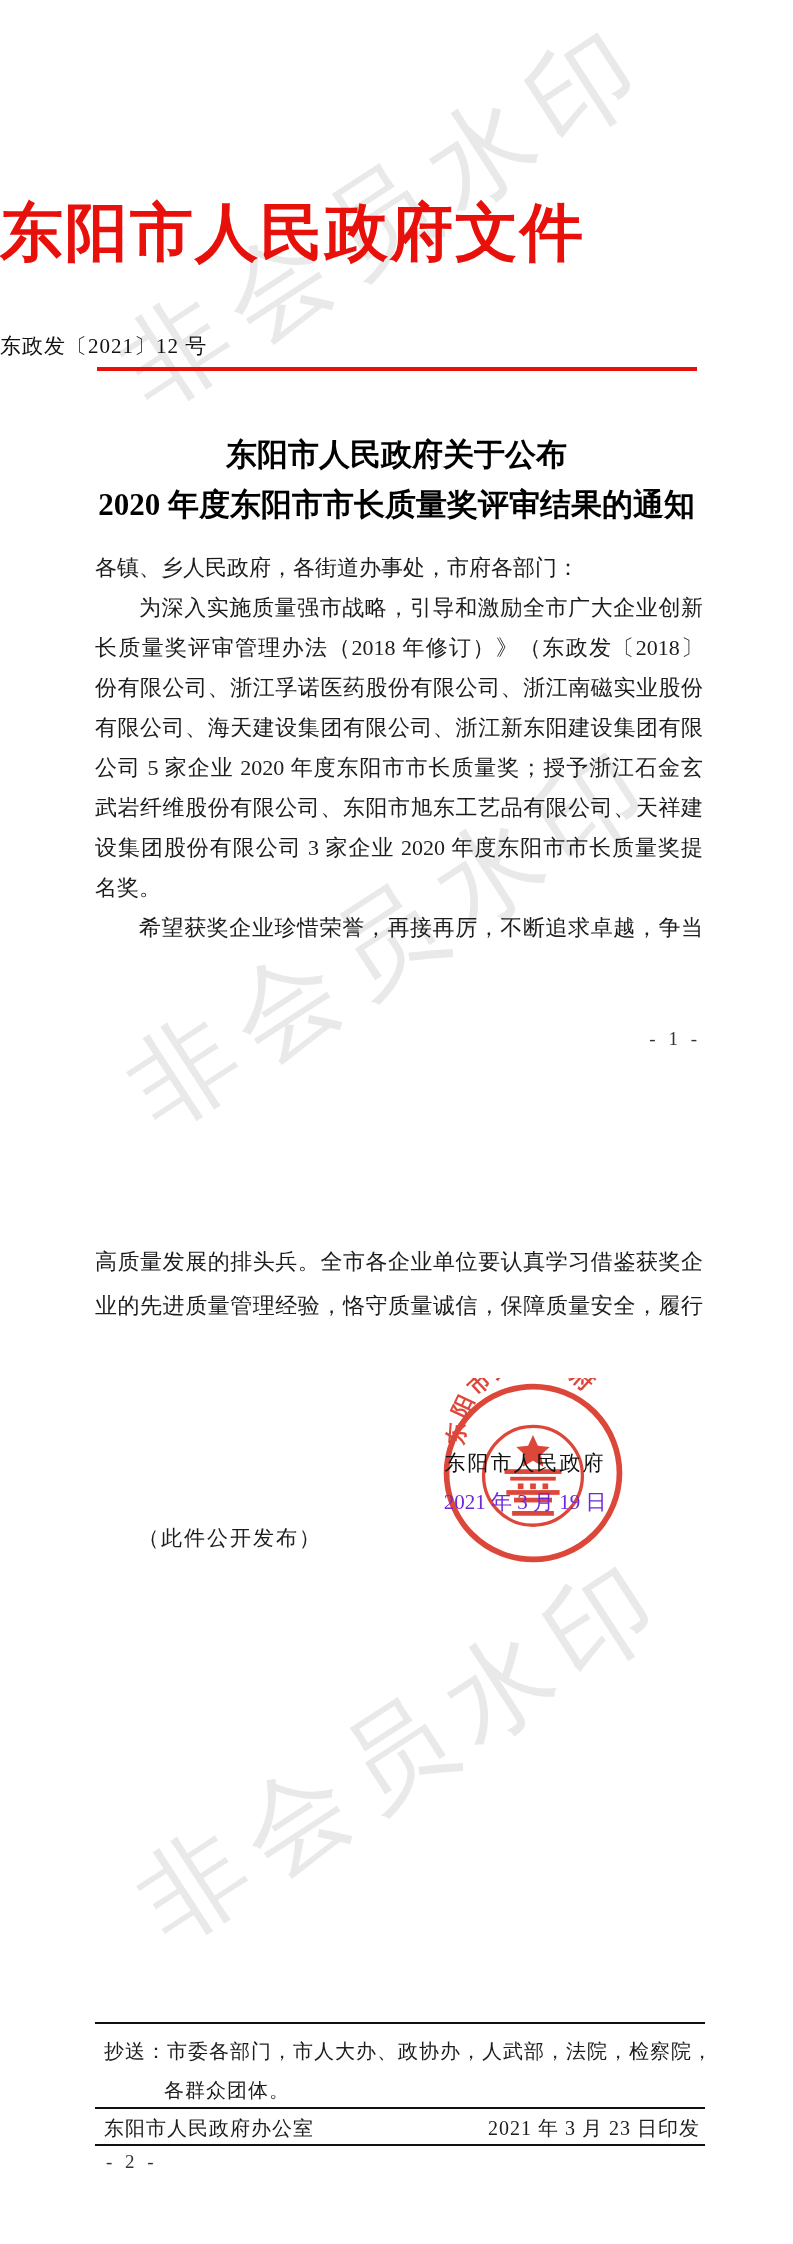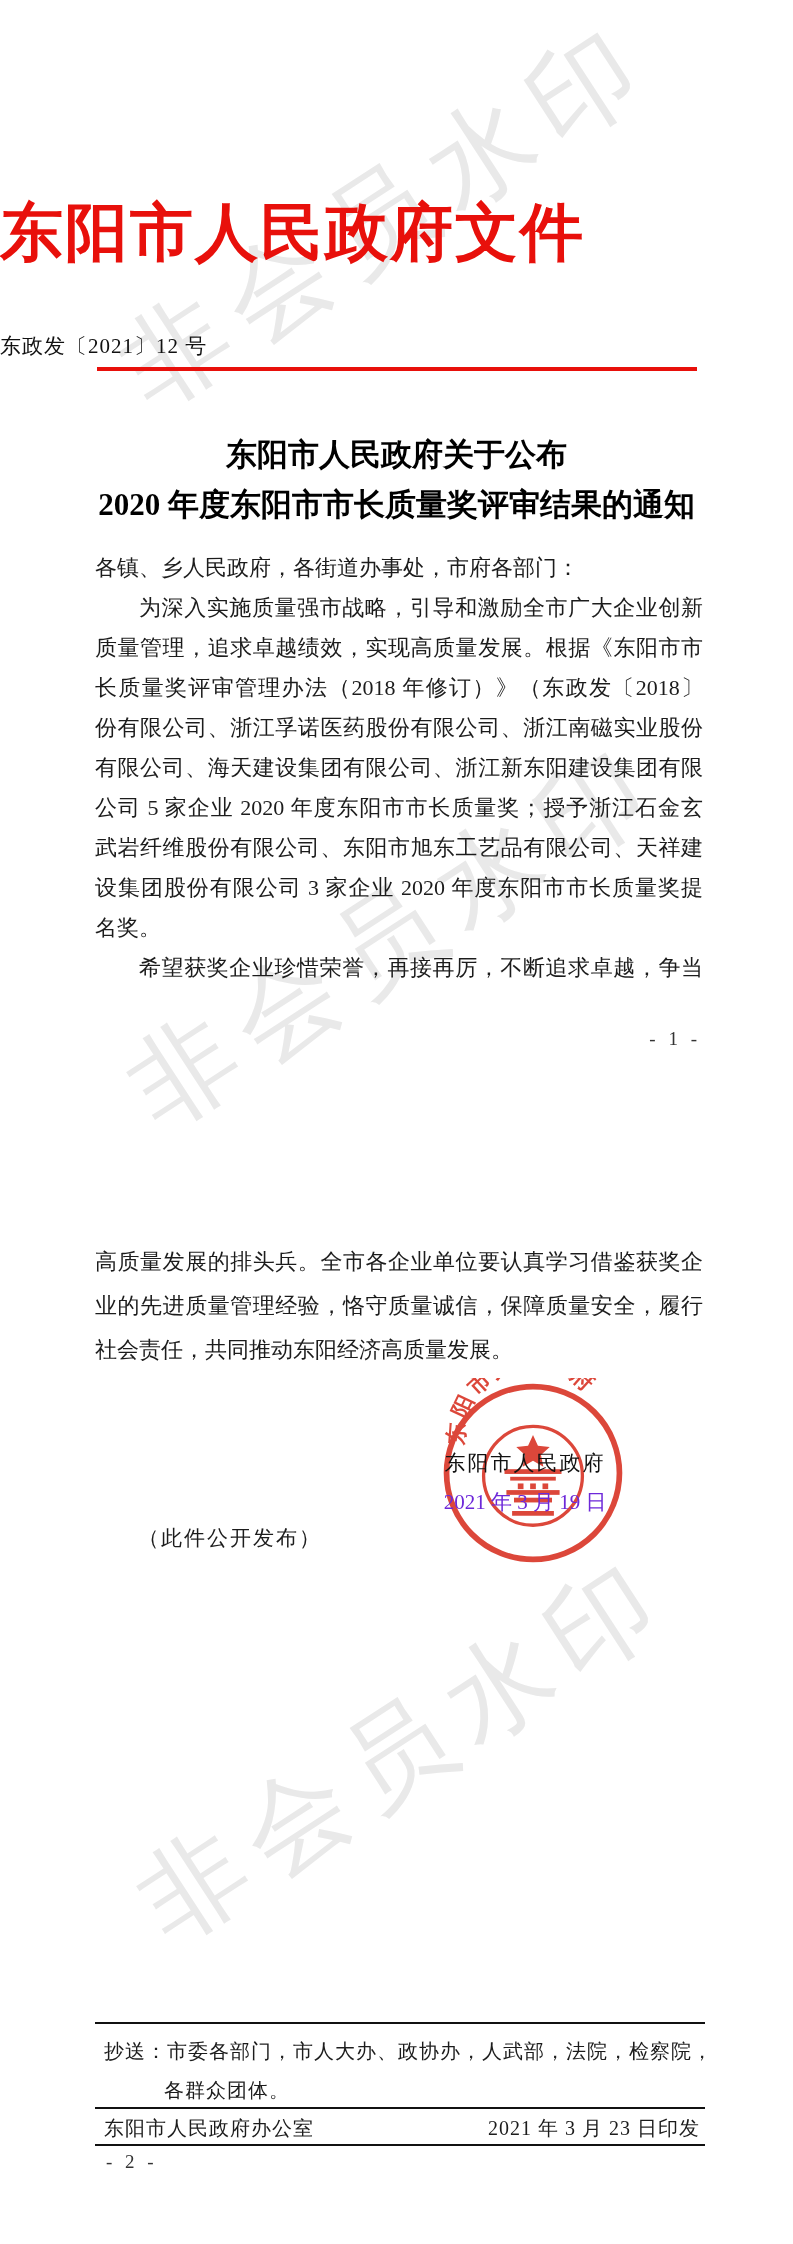--- a/index.html
+++ b/index.html
@@ -131,37 +131,35 @@
   <div class="abs red-rule"></div>
 
   <div class="abs doc-title">
     <div>东阳市人民政府关于公布</div>
     <div>2020 年度东阳市市长质量奖评审结果的通知</div>
   </div>
 
   <div class="abs body-block p1">
     <div class="ln">各镇、乡人民政府，各街道办事处，市府各部门：</div>
     <div class="ln just indent">为深入实施质量强市战略，引导和激励全市广大企业创新</div>
-    <div class="ln just">质量管理，追求卓越绩效，实现高质量发展。根据《东阳市市</div>
     <div class="ln just">长质量奖评审管理办法（2018 年修订）》（东政发〔2018〕199</div>
     <div class="ln just">份有限公司、浙江孚诺医药股份有限公司、浙江南磁实业股份</div>
     <div class="ln just">有限公司、海天建设集团有限公司、浙江新东阳建设集团有限</div>
     <div class="ln just">公司 5 家企业 2020 年度东阳市市长质量奖；授予浙江石金玄</div>
     <div class="ln just">武岩纤维股份有限公司、东阳市旭东工艺品有限公司、天祥建</div>
     <div class="ln just">设集团股份有限公司 3 家企业 2020 年度东阳市市长质量奖提</div>
     <div class="ln">名奖。</div>
     <div class="ln just indent">希望获奖企业珍惜荣誉，再接再厉，不断追求卓越，争当</div>
   </div>
 
   <div class="abs pageno1">- 1 -</div>
 
   <div class="abs body-block p2">
     <div class="ln just">高质量发展的排头兵。全市各企业单位要认真学习借鉴获奖企</div>
     <div class="ln just">业的先进质量管理经验，恪守质量诚信，保障质量安全，履行</div>
-    <div class="ln">社会责任，共同推动东阳经济高质量发展。</div>
   </div>
 
   <div class="abs sig-issuer">东阳市人民政府</div>
   <div class="abs sig-date">2021 年 3 月 19 日</div>
 
   <svg class="abs seal" viewBox="0 0 200 200">
     <circle cx="100" cy="100" r="91" fill="none" stroke="#d93425" stroke-width="6"></circle>
     <defs>
       <path id="sealArc" d="M 29.4 81.3 A 73 73 0 1 1 170.6 81.3" fill="none"></path>
     </defs>

